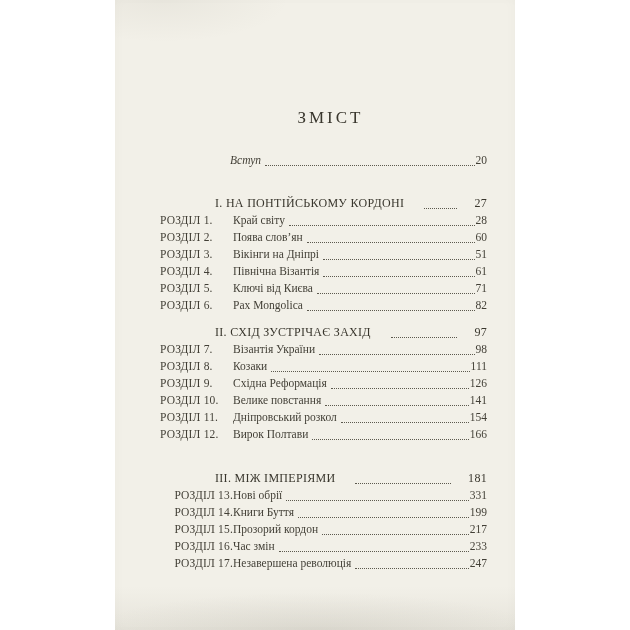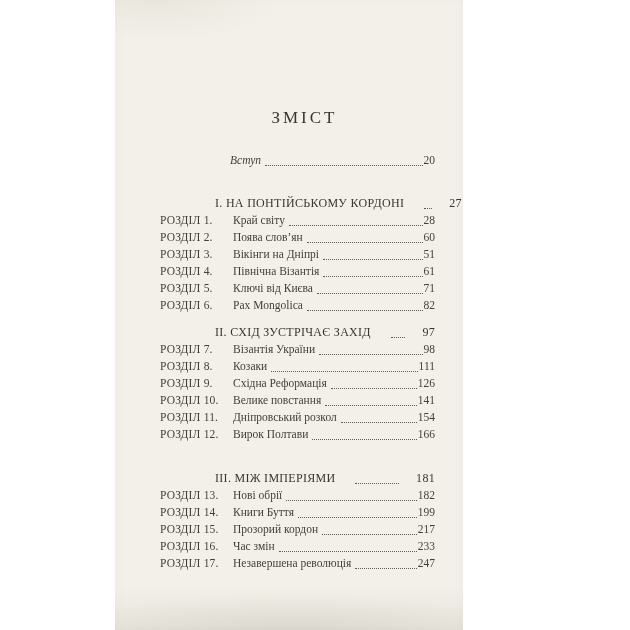--- a/index.html
+++ b/index.html
@@ -13,21 +13,21 @@
   html,body{width:630px;height:630px;overflow:hidden;}
   body{
     background:var(--bg);
     font-family:"Liberation Serif","DejaVu Serif",serif;
     color:var(--ink);
     position:relative;
   }
   .book-page{
     position:absolute;
     left:115px; top:0;
-    width:348px; height:630px;
+    width:400px; height:630px;
     background:
       radial-gradient(ellipse 180px 60px at 12% 0%, rgba(120,112,95,0.07), transparent 70%),
       radial-gradient(ellipse 300px 50px at 50% 100%, rgba(110,105,90,0.10), transparent 75%),
       linear-gradient(to bottom, rgba(255,255,255,0) 93%, rgba(130,124,108,0.10) 100%),
       var(--paper);
     box-shadow: inset 4px 0 8px rgba(0,0,0,0.015), inset -4px 0 8px rgba(0,0,0,0.015);
   }
   .content{
     position:relative;
     height:100%;
@@ -55,21 +55,21 @@
     padding-left:70px;
     text-align:right;
   }
   .intro-label{
     font-style:italic;
     padding-right:3px;
   }
   .section{margin-top:0;}
   .section-1{margin-top:26px;}
   .section-2{margin-top:10px;}
-  .section-3{margin-top:27px;}
+  .section-3{margin-top:27px;text-align:right;}
   .heading-row{
     padding-left:55px;
     font-size:12px;
     letter-spacing:0.3px;
     color:var(--ink-dark);
     gap:16px;
   }
   .heading-text{padding-right:3px;}
   .chapter-label{
     flex:none;
@@ -211,21 +211,21 @@
     <div class="row heading-row">
       <span class="heading-text">ІІІ. МІЖ ІМПЕРІЯМИ</span>
       <span class="leader"></span>
       <span class="pagenum">181</span>
     </div>
     <div>
   <div class="row">
     <span class="chapter-label">РОЗДІЛ 13.</span>
     <span class="chapter-title">Нові обрії</span>
     <span class="leader"></span>
-    <span class="pagenum">182</span>
+    <span class="pagenum">331</span>
   </div>
 
   <div class="row">
     <span class="chapter-label">РОЗДІЛ 14.</span>
     <span class="chapter-title">Книги Буття</span>
     <span class="leader"></span>
     <span class="pagenum">199</span>
   </div>
 
   <div class="row">

